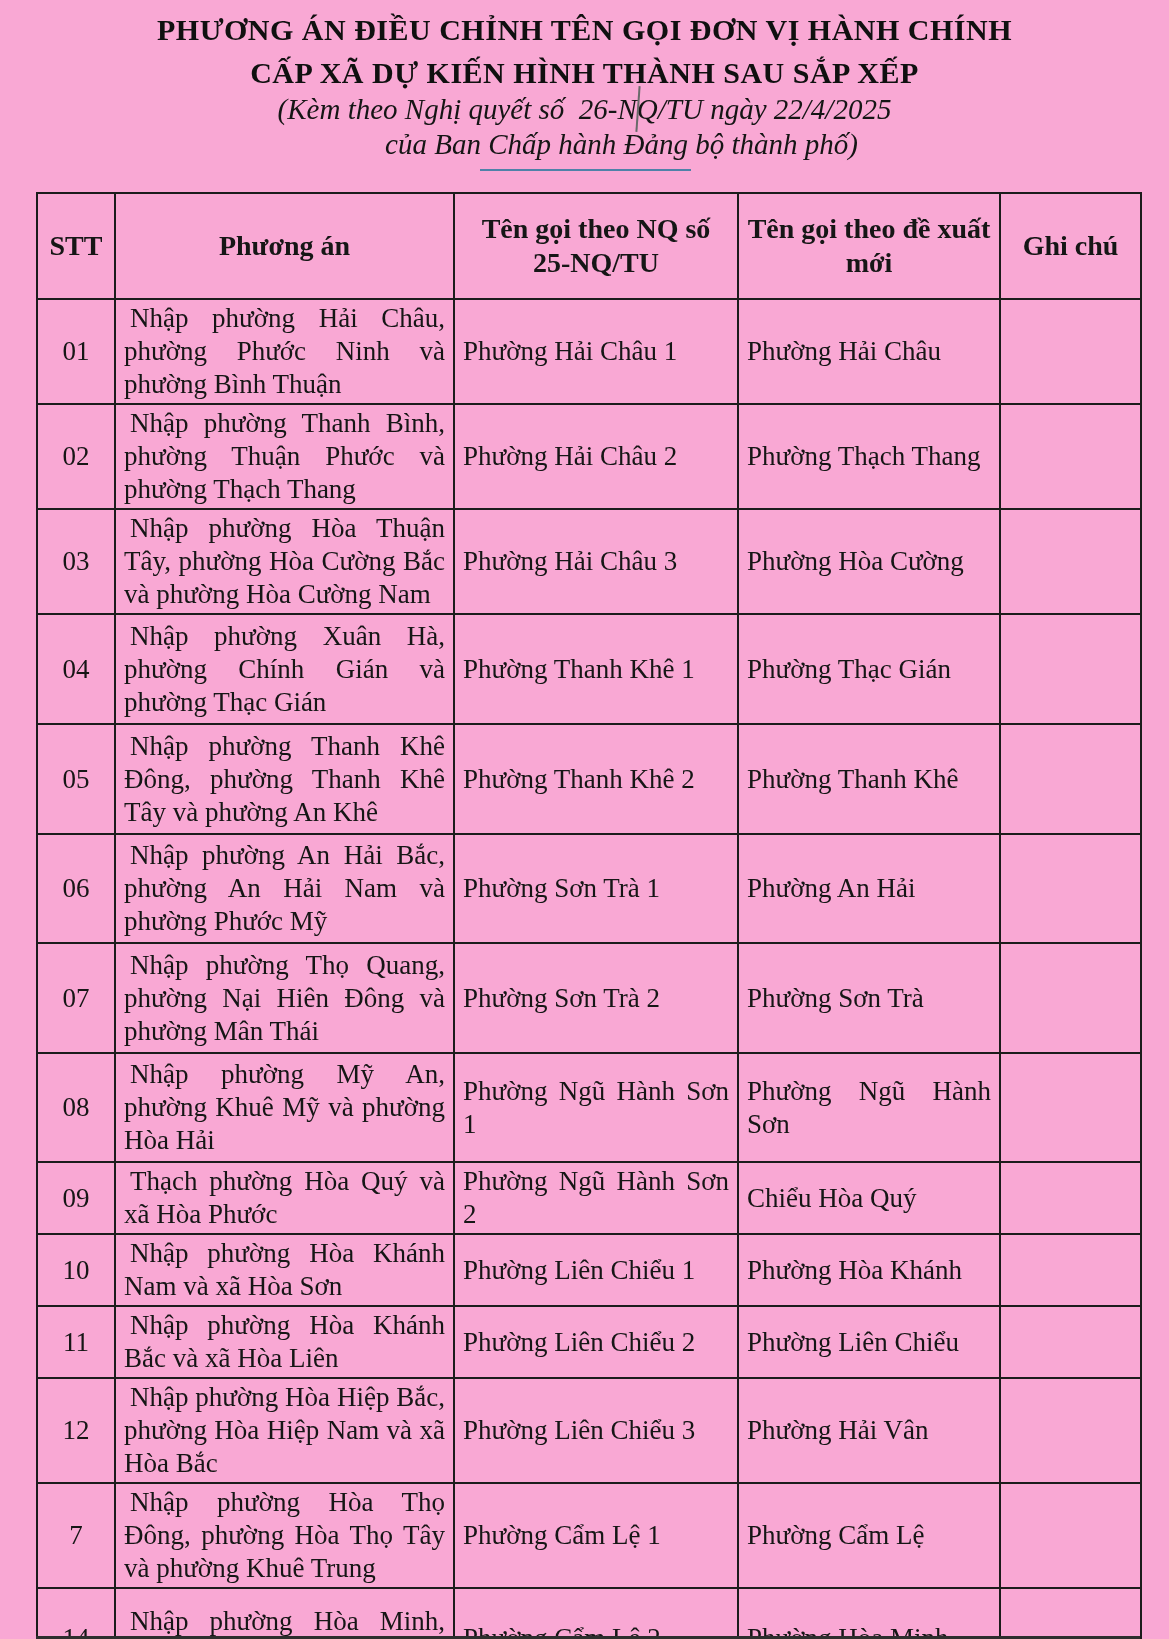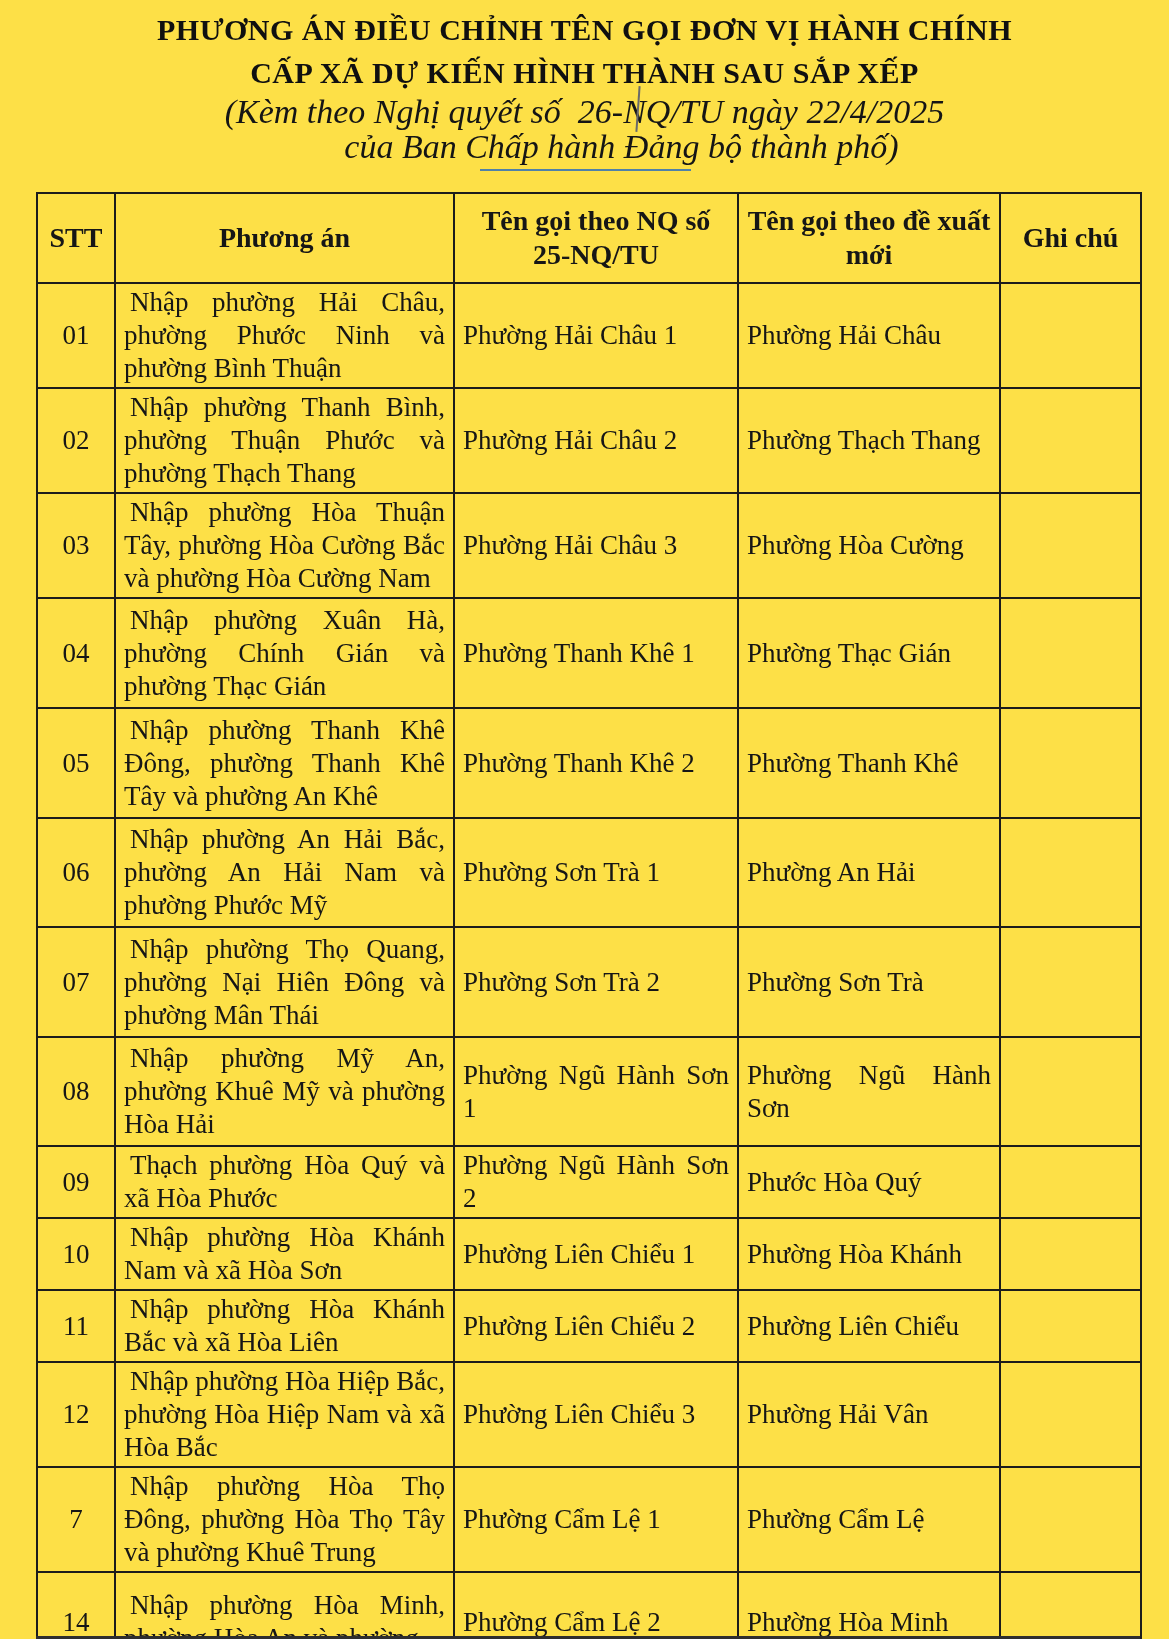--- a/index.html
+++ b/index.html
@@ -1,38 +1,38 @@
 <!DOCTYPE html>
 <html lang="vi"><head>
 <meta charset="utf-8">
 <style>
   html,body{margin:0;padding:0;background:#ffffff;}
   .page{
     position:relative;
     width:1169px;height:1639px;
-    background:#fde047;
+    background:#f9a8d4;
     overflow:hidden;
     font-family:"Liberation Serif", serif;
     color:#161616;
   }
   .doc-title{
     position:absolute;left:0;width:1169px;
     text-align:center;
     font-weight:bold;
     font-size:30px;
     letter-spacing:0.5px;
     color:#101010;
   }
   .doc-title.l1{top:13px;}
   .doc-title.l2{top:56px;}
   .doc-note{
     position:absolute;left:0;width:1169px;
     text-align:center;
     font-style:italic;
-    font-size:34px;
+    font-size:29px;
     white-space:pre-wrap;
     color:#151515;
   }
   .doc-note.n1{top:93px;}
   .doc-note.n2{top:128px;margin-left:37px;}
   .accent-underline{
     position:absolute;left:480px;top:169px;
     width:211px;height:2px;
     background:#4f81a8;
   }
@@ -88,21 +88,21 @@
 
   <table class="admin">
     <colgroup>
       <col style="width:78px">
       <col style="width:339px">
       <col style="width:284px">
       <col style="width:262px">
       <col style="width:141px">
     </colgroup>
     <thead>
-      <tr style="height:90px">
+      <tr style="height:106px">
         <th>STT</th>
         <th>Phương án</th>
         <th>Tên gọi theo NQ số 25-NQ/TU</th>
         <th>Tên gọi theo đề xuất mới</th>
         <th>Ghi chú</th>
       </tr>
     </thead>
     <tbody>
       <tr style="height:101px">
         <td class="c-stt">01</td>
@@ -157,21 +157,21 @@
         <td class="c-stt">08</td>
         <td class="c-pa">Nhập phường Mỹ An, phường Khuê Mỹ và phường Hòa Hải</td>
         <td class="c-nq">Phường Ngũ Hành Sơn 1</td>
         <td class="c-moi">Phường Ngũ Hành Sơn</td>
         <td class="c-gc"></td>
       </tr>
       <tr style="height:70px">
         <td class="c-stt">09</td>
         <td class="c-pa">Thạch phường Hòa Quý và xã Hòa Phước</td>
         <td class="c-nq">Phường Ngũ Hành Sơn 2</td>
-        <td class="c-moi">Phước Hòa Quý</td>
+        <td class="c-moi">Chiểu Hòa Quý</td>
         <td class="c-gc"></td>
       </tr>
       <tr style="height:56px">
         <td class="c-stt">10</td>
         <td class="c-pa">Nhập phường Hòa Khánh Nam và xã Hòa Sơn</td>
         <td class="c-nq">Phường Liên Chiểu 1</td>
         <td class="c-moi">Phường Hòa Khánh</td>
         <td class="c-gc"></td>
       </tr>
       <tr style="height:72px">

